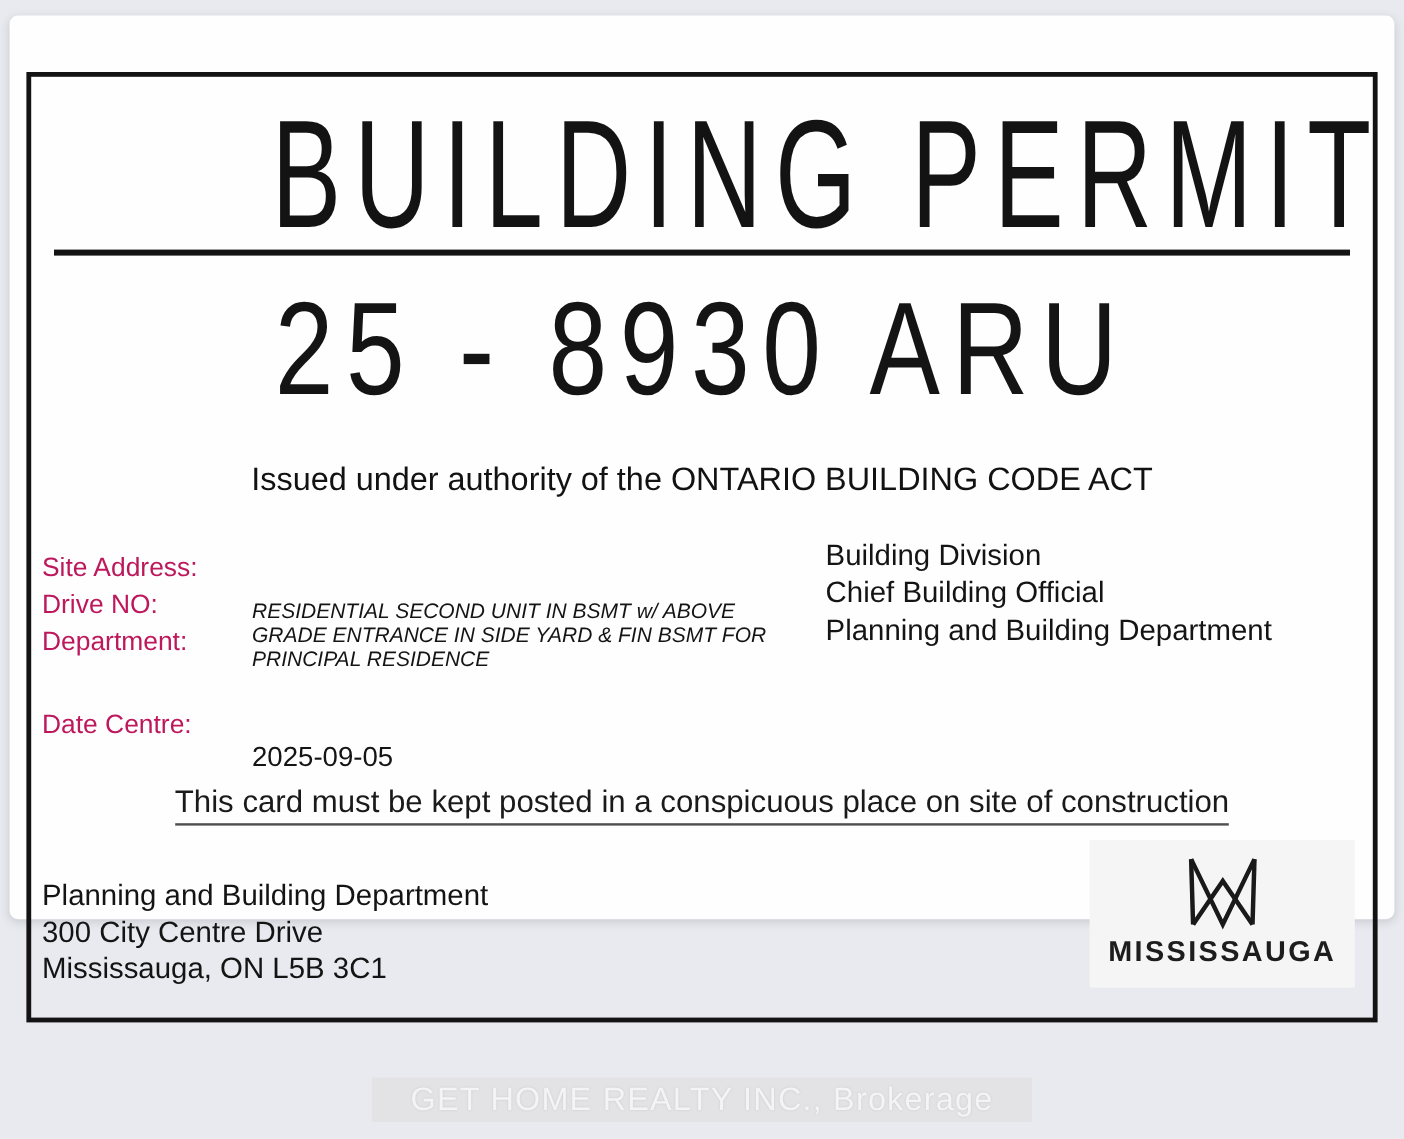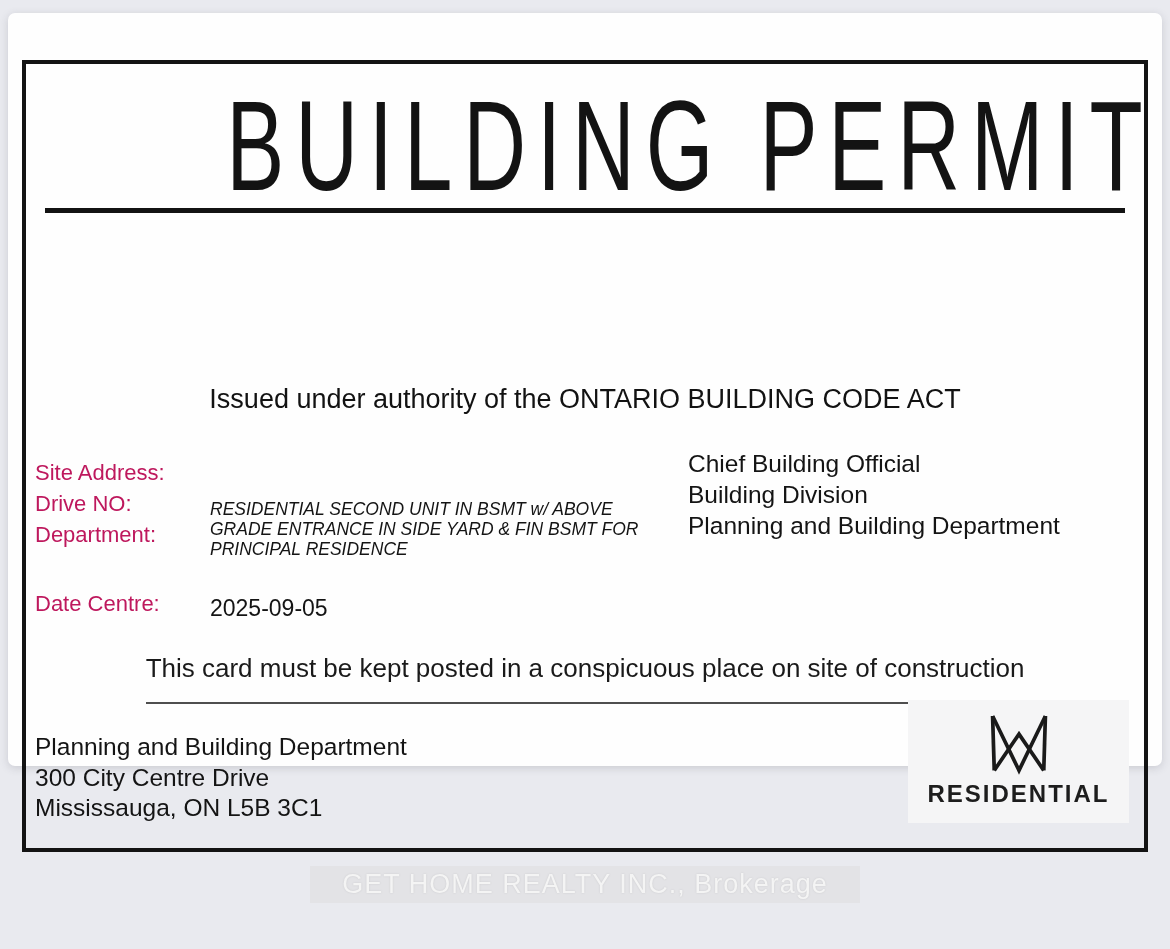--- a/index.html
+++ b/index.html
@@ -97,40 +97,40 @@
   .val-unit { top: 477px; }
   .lbl-desc { top: 508px; }
   .val-desc {
     top: 486px;
     width: 448px;
     font-size: 17.5px;
     line-height: 20px;
     font-style: italic;
   }
   .lbl-date { top: 577px; }
-  .val-date { top: 581px; text-align: right; }
+  .val-date { top: 603px; text-align: right; }
   .official {
     position: absolute;
     left: 680px; top: 435px;
     font-size: 24.5px;
     line-height: 31px;
     color: #141414;
   }
   .official .name { font-weight: bold; color: #111; }
   .notice-wrap {
     position: absolute;
     left: 0; top: 640px; width: 100%;
     text-align: center;
     font-size: 26px;
     line-height: 31px;
     color: #1a1a1a;
   }
   .notice-wrap span {
     border-bottom: 2px solid #4f4f4f;
-    padding-bottom: 19px;
+    padding-bottom: 3px;
   }
   .issuer {
     position: absolute;
     left: 27px; top: 719px;
     font-size: 24.5px;
     line-height: 30.5px;
     color: #141414;
   }
   .logo-box {
     position: absolute;
@@ -156,53 +156,57 @@
     text-align: center;
   }
   .watermark-text {
     display: inline-block;
     font-size: 27px;
     letter-spacing: 1px;
     color: #f4f4f4;
     background: #e3e3e6;
     text-shadow: 0 0 2px #c9c9cc;
     padding: 3px 32px;
+    margin-top: 32px;
   }
 </style>
 </head>
 <body>
 
 <div class="canvas">
   <div class="page">
 
     <div class="frame"></div>
 
     <div class="title-wrap">
       <span class="title-text">BUILDING PERMIT</span>
     </div>
 
     <div class="title-rule"></div>
 
+    <div class="permit-number-wrap">
+      <span class="permit-number-text">25 - 8930 ARU</span>
+    </div>
 
     <div class="authority">Issued under authority of the ONTARIO BUILDING CODE ACT</div>
 
     <div class="field-label lbl-site">Site Address:</div>
 
     <div class="field-label lbl-unit">Drive NO:</div>
     <div class="field-value val-unit"></div>
 
     <div class="field-label lbl-desc">Department:</div>
     <div class="field-value val-desc">RESIDENTIAL SECOND UNIT IN BSMT w/ ABOVE GRADE ENTRANCE IN SIDE YARD &amp; FIN BSMT FOR PRINCIPAL RESIDENCE</div>
 
     <div class="field-label lbl-date">Date Centre:</div>
     <div class="field-value val-date">2025-09-05</div>
 
     <div class="official">
+      <div>Building Division</div>
       <div>Chief Building Official</div>
-      <div>Building Division</div>
       <div>Planning and Building Department</div>
     </div>
 
     <div class="notice-wrap">
       <span>This card must be kept posted in a conspicuous place on site of construction</span>
     </div>
 
     <div class="issuer">
       <div>Planning and Building Department</div>
       <div>300 City Centre Drive</div>
@@ -211,21 +215,21 @@
 
     <div class="logo-box">
       <span>
         <svg width="120" height="66" viewBox="0 0 120 80" fill="none" stroke="#1a1a1a" stroke-width="4.5" stroke-linejoin="miter">
           <path d="M28 6 L30 72"></path>
           <path d="M92 6 L90 72"></path>
           <path d="M28 6 L60 72 L92 6"></path>
           <path d="M30 72 L60 28 L90 72"></path>
         </svg>
       </span>
-      <div class="logo-wordmark">RESIDENTIAL</div>
+      <div class="logo-wordmark">MISSISSAUGA</div>
     </div>
 
     <div class="watermark-wrap">
       <span class="watermark-text">GET HOME REALTY INC., Brokerage</span>
     </div>
 
   </div>
 </div>
 
 </body></html>

